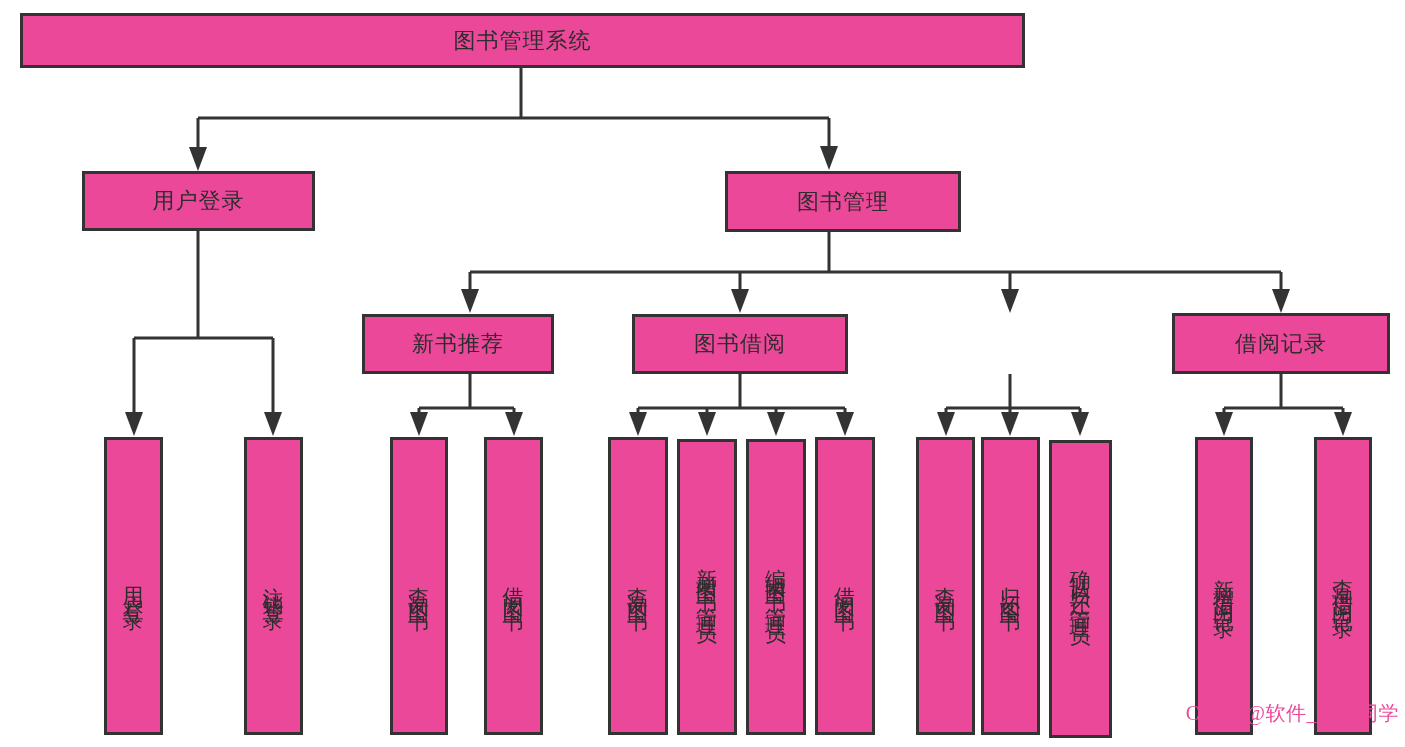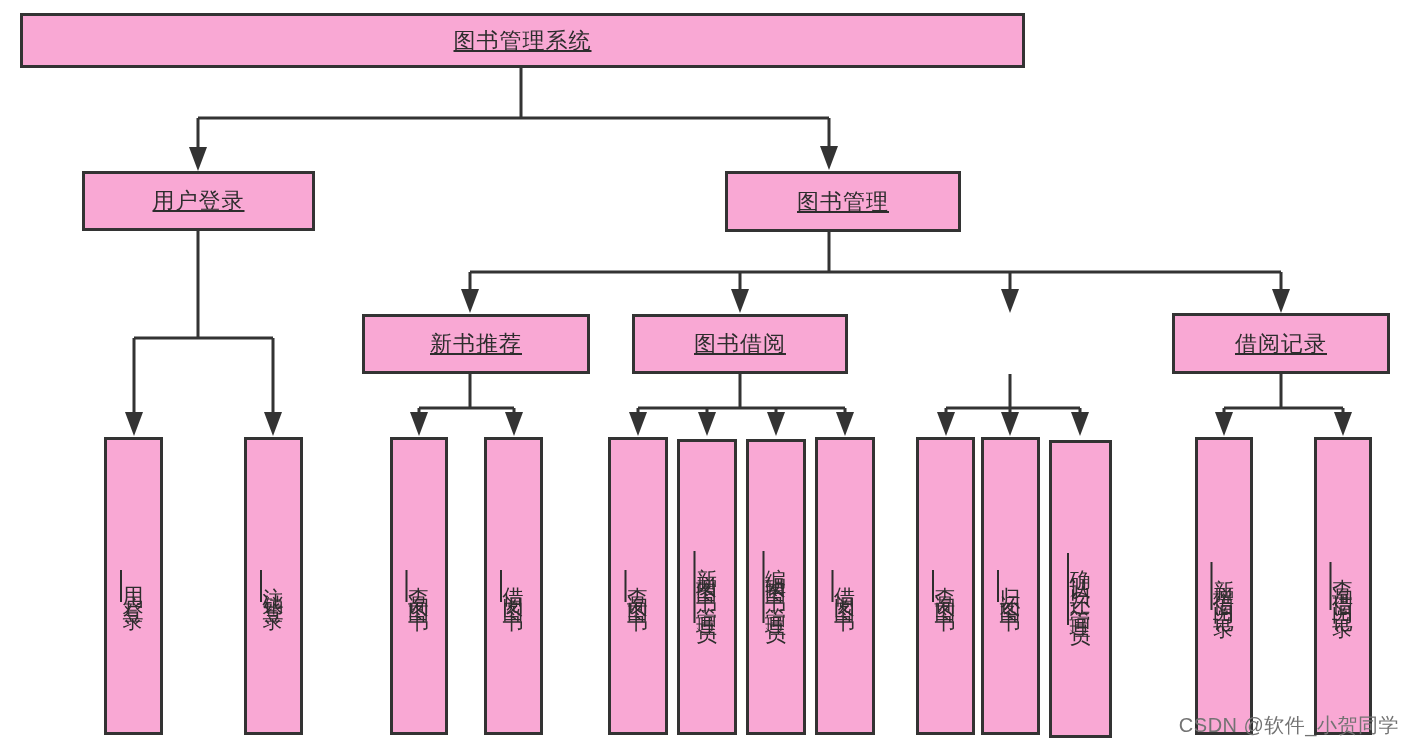--- a/index.html
+++ b/index.html
@@ -17,49 +17,49 @@
   }
   #connectors {
     position: absolute;
     left: 0;
     top: 0;
     z-index: 1;
   }
   .box {
     position: absolute;
     box-sizing: border-box;
-    background: #f9a8d4;
+    background: #ec4899;
     border: 3px solid #333333;
     display: flex;
     align-items: center;
     justify-content: center;
     color: #2d2d2d;
     font-size: 22px;
     letter-spacing: 1px;
     z-index: 2;
     white-space: nowrap;
-    text-decoration: underline;
   }
   .vbox {
     writing-mode: vertical-rl;
     text-orientation: mixed;
     font-size: 21px;
     letter-spacing: 8px;
     line-height: 1;
     white-space: normal;
   }
   .watermark {
     position: absolute;
     right: 6px;
-    bottom: 8px;
+    bottom: 20px;
     font-size: 20px;
-    color: #737373;
+    color: #ec4899;
     letter-spacing: 0.5px;
     z-index: 3;
     white-space: nowrap;
+    font-family: Liberation Serif, serif;
   }
 </style>
 </head>
 <body>
 
 <div id="canvas">
 
   <svg id="connectors" width="1405" height="747" viewBox="0 0 1405 747">
     <g stroke="#333333" stroke-width="3" fill="none">
 
@@ -98,21 +98,21 @@
       <polygon points="1215,412 1233,412 1224,436"></polygon>
       <polygon points="1334,412 1352,412 1343,436"></polygon>
     </g>
   </svg>
 
   <div class="box" style="left:20px; top:13px; width:1005px; height:55px;">图书管理系统</div>
 
   <div class="box" style="left:82px; top:171px; width:233px; height:60px;">用户登录</div>
   <div class="box" style="left:711px; top:171px; width:236px; height:61px;margin-left:14px;">图书管理</div>
 
-  <div class="box" style="left:362px; top:314px; width:228px; height:60px;">新书推荐</div>
+  <div class="box" style="left:362px; top:314px; width:192px; height:60px;">新书推荐</div>
   <div class="box" style="left:632px; top:314px; width:216px; height:60px;">图书借阅</div>
   <div class="box" style="left:1172px; top:313px; width:218px; height:61px;">借阅记录</div>
 
   <div class="box vbox" style="left:104px; top:437px; width:59px; height:298px;">用户登录</div>
   <div class="box vbox" style="left:244px; top:437px; width:59px; height:298px;">注销登录</div>
 
   <div class="box vbox" style="left:390px; top:437px; width:58px; height:298px;">查询图书</div>
   <div class="box vbox" style="left:484px; top:437px; width:59px; height:298px;">借阅图书</div>
 
   <div class="box vbox" style="left:608px; top:437px; width:60px; height:298px;">查询图书</div>

